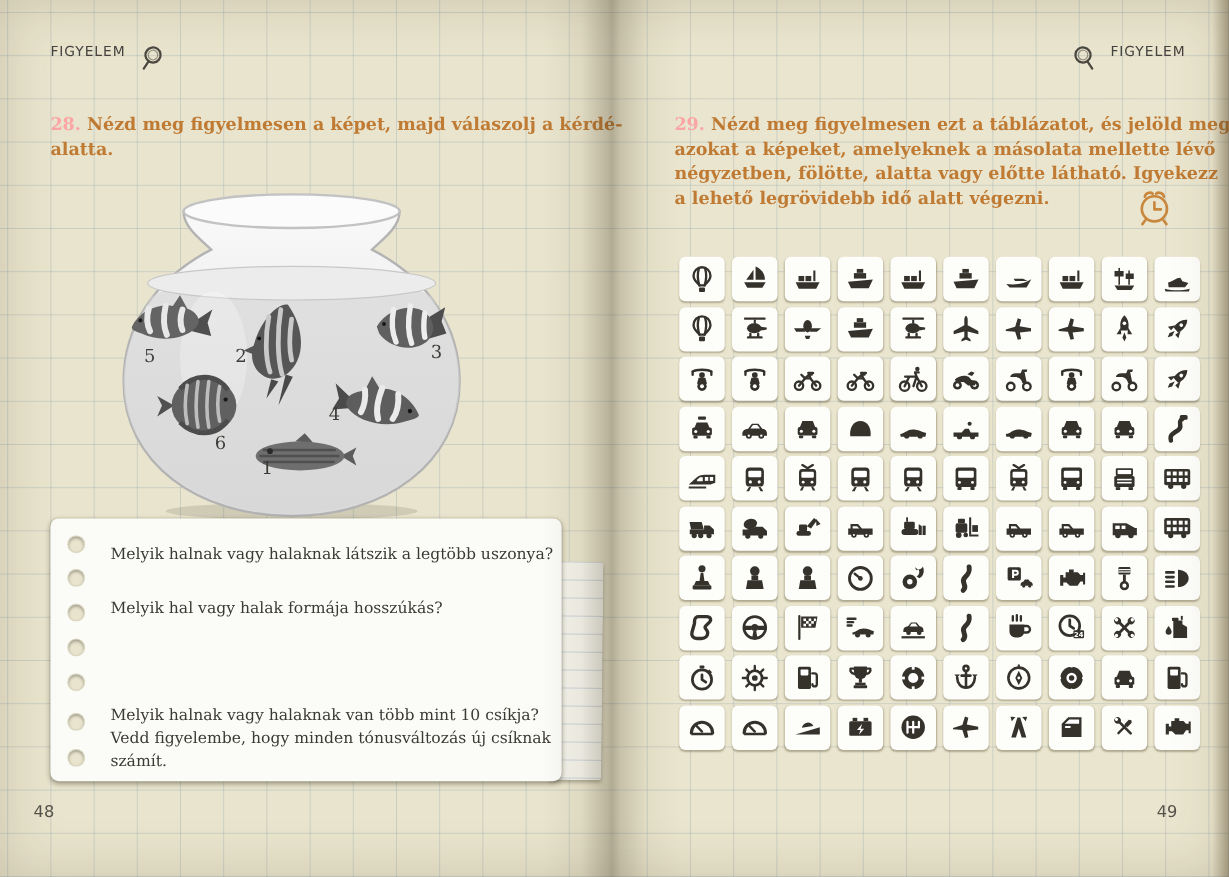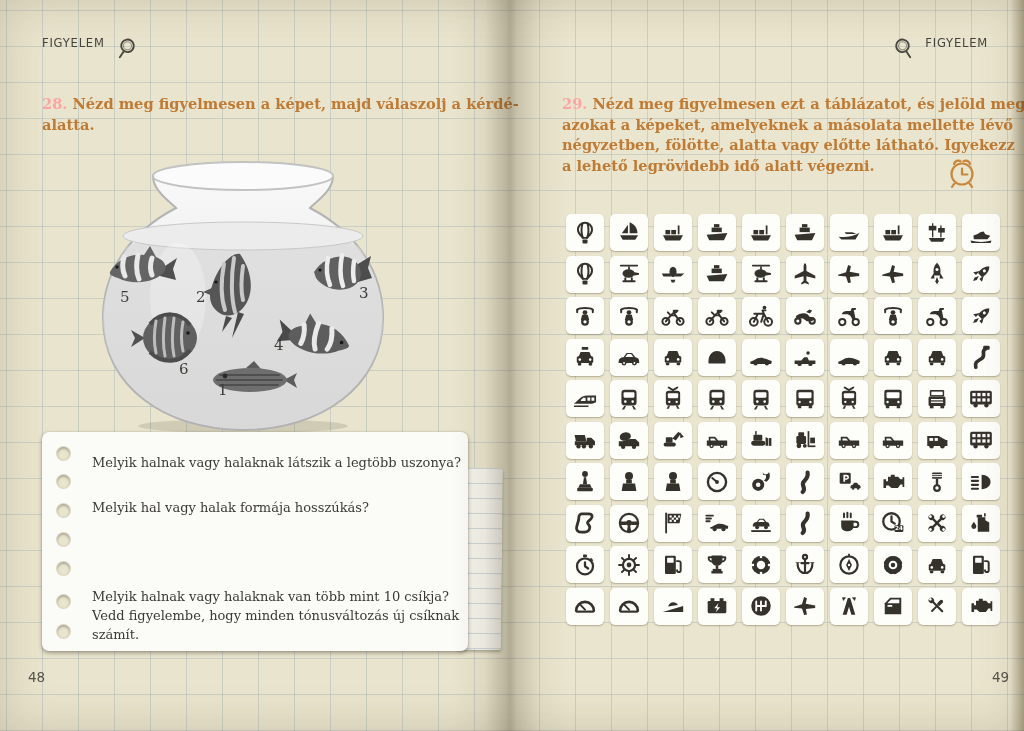--- a/index.html
+++ b/index.html
@@ -1241,18 +1241,18 @@
           <use href="#sym-tools"></use>
         </svg>
       </div>
       <div class="cell">
         <svg viewBox="0 0 24 24">
           <use href="#sym-engine"></use>
         </svg>
       </div>
     </div>
 
-  <div class="pagenum" style="left:992px;">49</div>
+  <div class="pagenum" style="left:964px;">49</div>
 
   <div id="spine"></div>
   <div id="edge-right"></div>
   <div id="vignette"></div>
 </div>
 
 </body></html>

